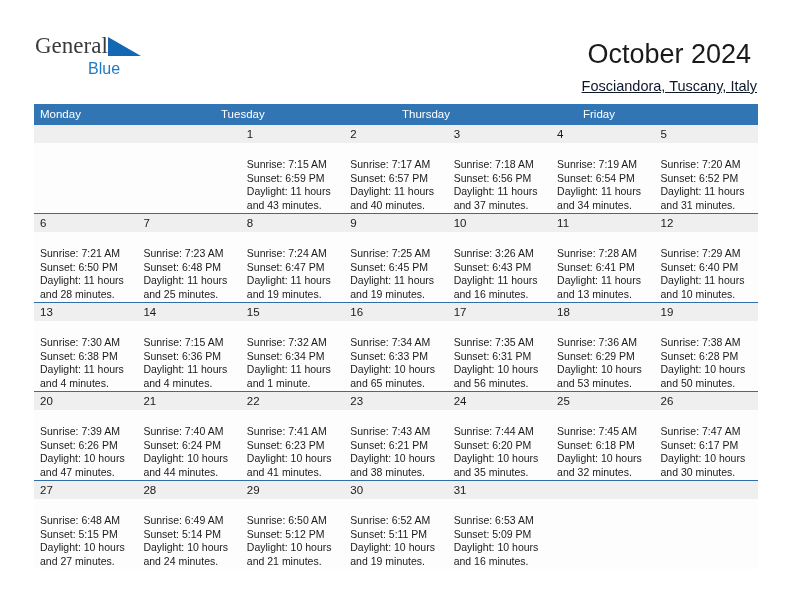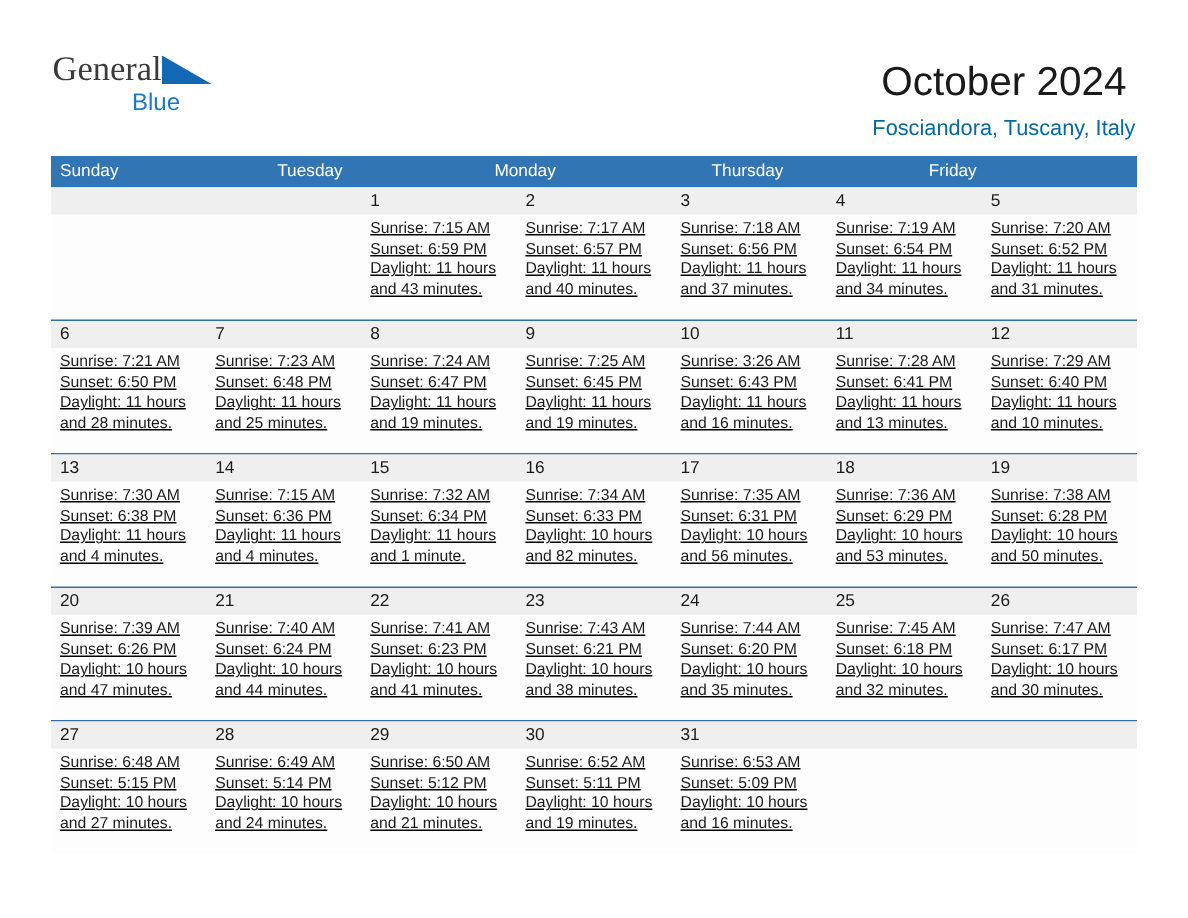--- a/index.html
+++ b/index.html
@@ -70,24 +70,25 @@
     text-align: center;
   }
   .cal-title {
     font-size: 27px;
     color: #1a1a1a;
     line-height: 32px;
     white-space: nowrap;
   }
   .cal-subtitle {
     font-size: 14.5px;
-    color: #0369a1;
+    color: #0f172a;
     line-height: 20px;
     margin-top: 6px;
     white-space: nowrap;
+    text-decoration: underline;
   }
 
   
   .calendar {
     position: absolute;
     left: 34px;
     top: 104px;
     width: 724px;
   }
   .dow-row {
@@ -134,22 +135,21 @@
     z-index: 1;
     overflow: hidden;
   }
   .day-num {
     font-size: 11.5px;
     line-height: 18px;
     height: 18px;
     color: #1a1a1a;
   }
   .day-lines {
-    margin-top: 3px;
-    text-decoration: underline;
+    margin-top: 15px;
   }
   .day-line {
     font-size: 10.5px;
     line-height: 13.6px;
     color: #1a1a1a;
     white-space: nowrap;
   }
   .day-cell.empty .day-num,
   .day-cell.empty .day-lines {
     visibility: hidden;
@@ -173,23 +173,22 @@
 
     <div class="title-block">
       <div class="cal-title">October 2024</div>
       <div class="cal-subtitle">Fosciandora, Tuscany, Italy</div>
     </div>
 
   </div>
 
   <div class="calendar">
     <div class="dow-row" id="dow-row">
-        <div class="dow-cell">Sunday</div>
+        <div class="dow-cell">Monday</div>
         <div class="dow-cell">Tuesday</div>
-        <div class="dow-cell">Monday</div>
         <div class="dow-cell">Thursday</div>
         <div class="dow-cell">Friday</div>
       </div>
     <div id="weeks-container">
         <div class="week">
           <div class="daynum-band"></div>
           <div class="week-inner">
             <div class="day-cell empty">
               <div class="day-num"></div>
               <div class="day-lines"></div>
@@ -342,21 +341,21 @@
                 <div class="day-line">Daylight: 11 hours</div>
                 <div class="day-line">and 1 minute.</div>
               </div>
             </div>
             <div class="day-cell">
               <div class="day-num">16</div>
               <div class="day-lines">
                 <div class="day-line">Sunrise: 7:34 AM</div>
                 <div class="day-line">Sunset: 6:33 PM</div>
                 <div class="day-line">Daylight: 10 hours</div>
-                <div class="day-line">and 82 minutes.</div>
+                <div class="day-line">and 65 minutes.</div>
               </div>
             </div>
             <div class="day-cell">
               <div class="day-num">17</div>
               <div class="day-lines">
                 <div class="day-line">Sunrise: 7:35 AM</div>
                 <div class="day-line">Sunset: 6:31 PM</div>
                 <div class="day-line">Daylight: 10 hours</div>
                 <div class="day-line">and 56 minutes.</div>
               </div>

